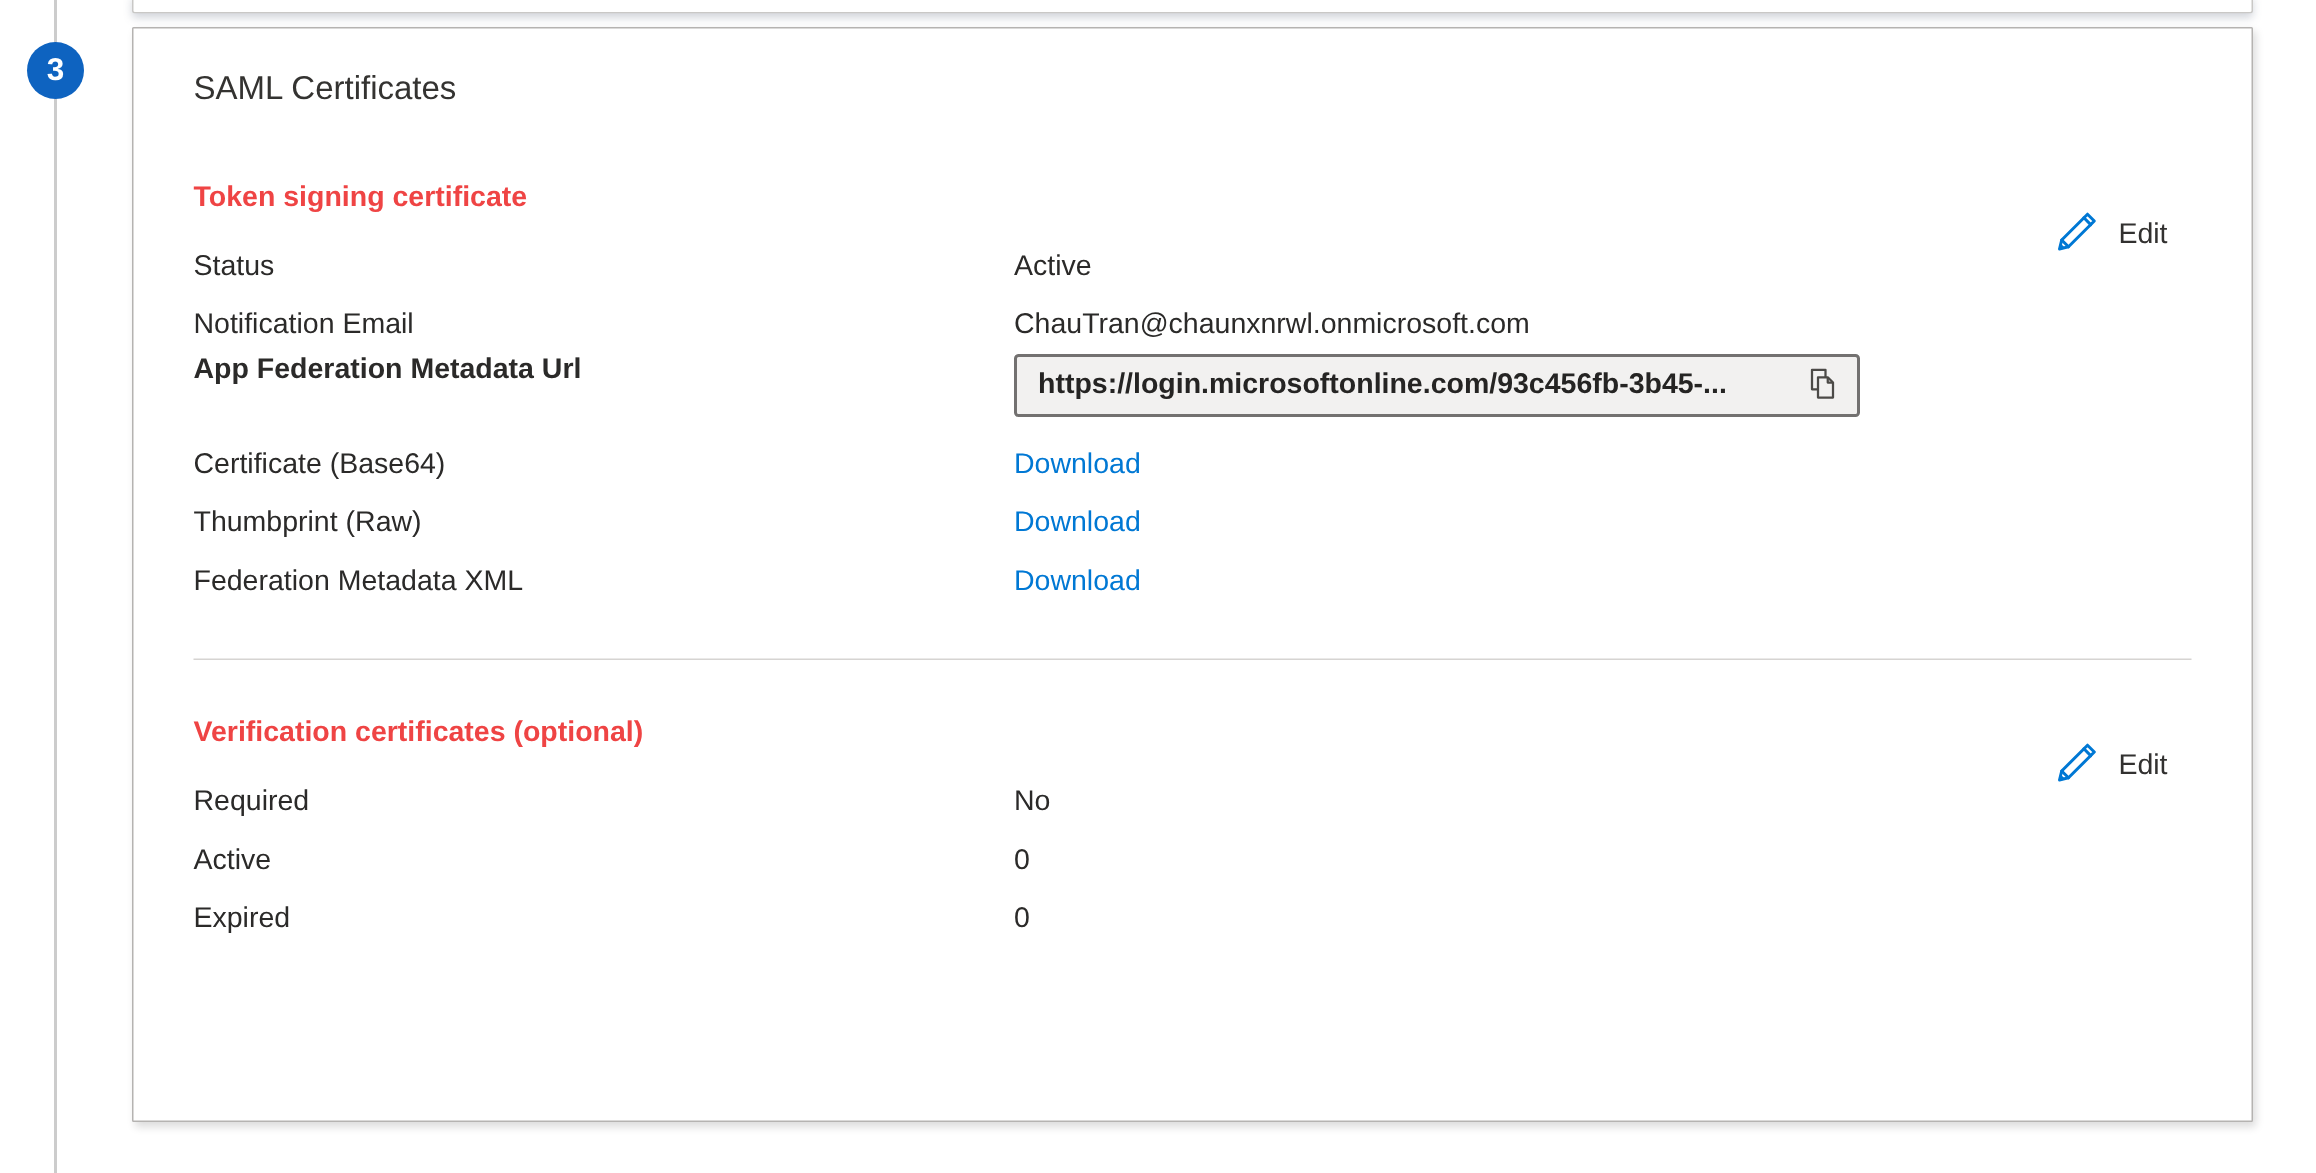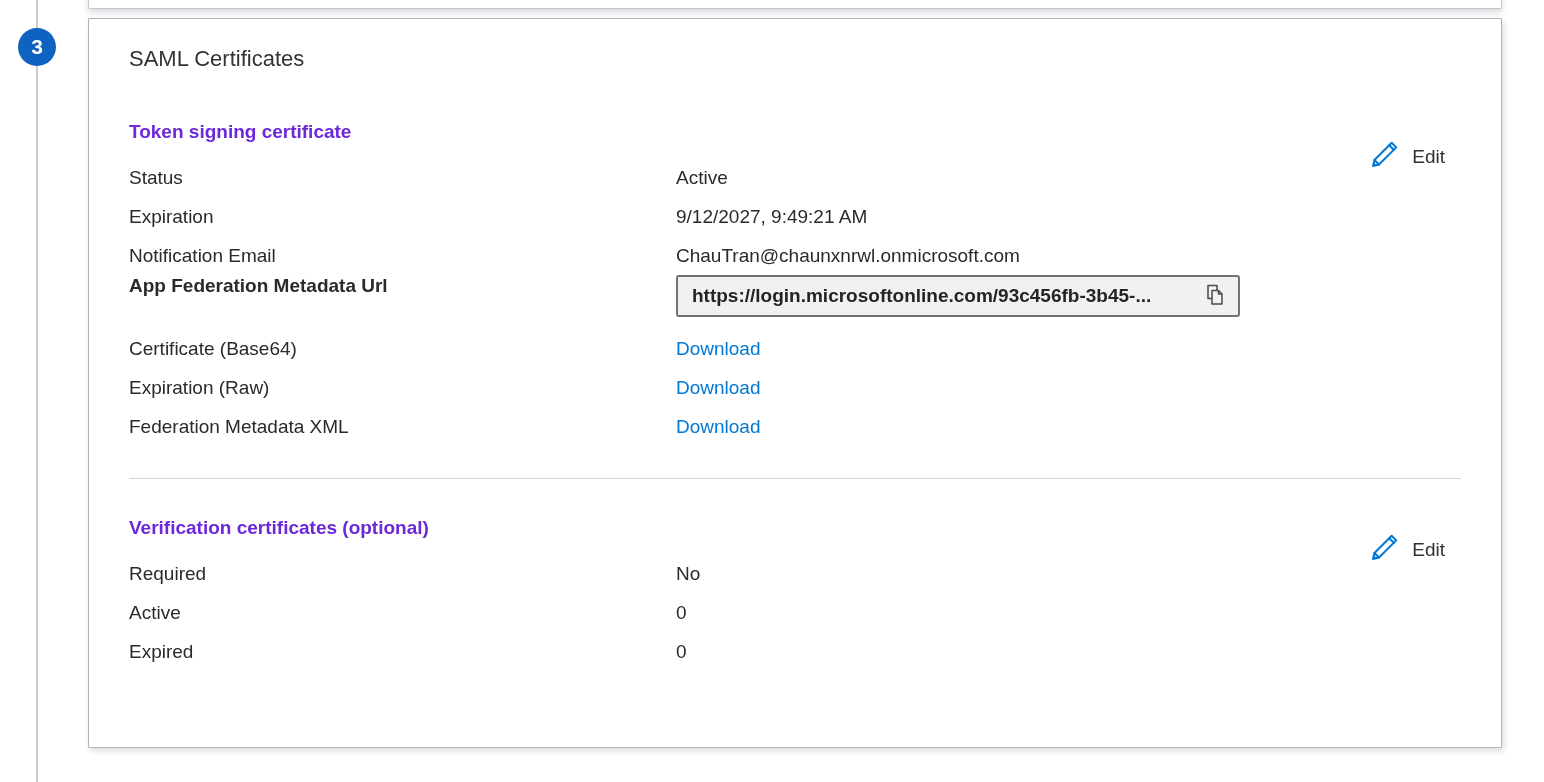--- a/index.html
+++ b/index.html
@@ -39,21 +39,21 @@
     width: 1414px; height: 730px;
     background: #ffffff;
     border: 1px solid #b5b3b1;
     border-radius: 1px;
     box-shadow: 2px 3px 6px rgba(0,0,0,.14);
     padding: 26px 40px;
     z-index: 2;
   }
   .card-title { font-size: 22px; font-weight: 400; line-height: 28px; color: #343331; margin-bottom: 46px; }
   .section { position: relative; }
-  .section h2 { font-size: 19px; font-weight: 700; line-height: 25px; color: #6d28d9; margin-bottom: 14px; }
+  .section h2 { font-size: 19px; font-weight: 700; line-height: 25px; color: #ef4444; margin-bottom: 14px; }
   .row { display: flex; line-height: 39px; font-size: 19px; align-items: flex-end; }
   .row .lbl { width: 547px; flex: 0 0 547px; color: #2b2a29; }
   .row .val { color: #2b2a29; }
   .url-row { height: 46px; align-items: flex-start; line-height: normal; font-weight: bold; }
   .url-field {
     width: 564px; height: 42px;
     background: #f2f1f0;
     border: 2px solid #737170;
     border-radius: 3px;
     display: flex; align-items: center;
@@ -107,24 +107,20 @@
           </svg>
         </span>
         <span>Edit</span>
       </button>
 
       <div class="row">
         <span class="lbl">Status</span>
         <span class="val">Active</span>
       </div>
       <div class="row">
-        <span class="lbl">Expiration</span>
-        <span class="val">9/12/2027, 9:49:21 AM</span>
-      </div>
-      <div class="row">
         <span class="lbl">Notification Email</span>
         <span class="val">ChauTran@chaunxnrwl.onmicrosoft.com</span>
       </div>
 
       <div class="row url-row">
         <span class="lbl">App Federation Metadata Url</span>
         <div class="url-field">
           <span class="url-text">https://login.microsoftonline.com/93c456fb-3b45-...</span>
           <button class="copy-btn">
             <span>
@@ -137,21 +133,21 @@
           </button>
         </div>
       </div>
 
       <div class="dl-group">
         <div class="row">
           <span class="lbl">Certificate (Base64)</span>
           <a class="dl-link">Download</a>
         </div>
         <div class="row">
-          <span class="lbl">Expiration (Raw)</span>
+          <span class="lbl">Thumbprint (Raw)</span>
           <a class="dl-link">Download</a>
         </div>
         <div class="row">
           <span class="lbl">Federation Metadata XML</span>
           <a class="dl-link">Download</a>
         </div>
       </div>
     </div>
 
     <hr class="divider">

